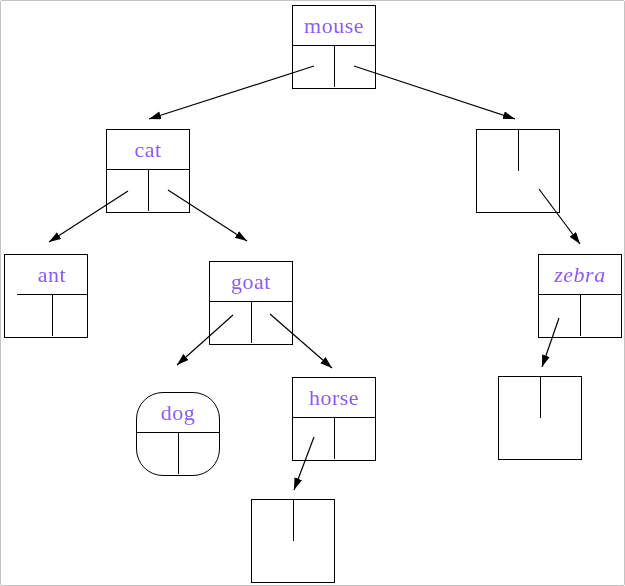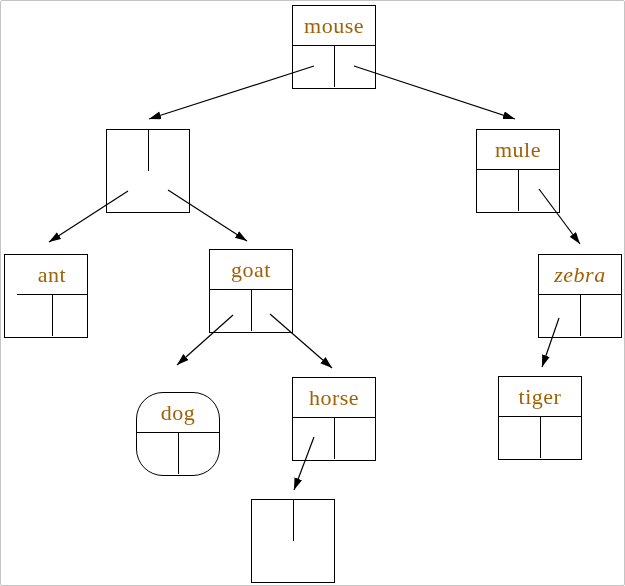--- a/index.html
+++ b/index.html
@@ -23,21 +23,21 @@
     z-index: 1;
   }
   .node .label {
     box-sizing: border-box;
     height: 40px;
     border-bottom: 1.5px solid #000000;
     display: flex;
     align-items: center;
     justify-content: center;
     font-size: 22px;
-    color: #a16207;
+    color: #8b5cf6;
     letter-spacing: 0.5px;
   }
   .node .cells {
     display: flex;
     height: 41px;
   }
   .node .cell { flex: 1; }
   .node .cell.left { border-right: 1.5px solid #000000; }
   svg.edges {
     position: absolute;
@@ -72,40 +72,40 @@
   </svg>
   <div>
       <div class="node" style="left: 291px; top: 4px;">
         <div class="label">mouse</div>
         <div class="cells">
           <div class="cell left"></div>
           <div class="cell right"></div>
         </div>
       </div>
       <div class="node" style="left: 105px; top: 128px;">
+        <div class="label">cat</div>
         <div class="cells">
           <div class="cell left"></div>
           <div class="cell right"></div>
         </div>
       </div>
       <div class="node" style="left: 475px; top: 128px;">
-        <div class="label">mule</div>
         <div class="cells">
           <div class="cell left"></div>
           <div class="cell right"></div>
         </div>
       </div>
       <div class="node" style="left: 3px; top: 253px; padding-left: 12px;">
         <div class="label">ant</div>
         <div class="cells">
           <div class="cell left"></div>
           <div class="cell right"></div>
         </div>
       </div>
-      <div class="node" style="left: 208px; top: 248px;">
+      <div class="node" style="left: 208px; top: 260px;">
         <div class="label">goat</div>
         <div class="cells">
           <div class="cell left"></div>
           <div class="cell right"></div>
         </div>
       </div>
       <div class="node" style="left: 537px; top: 253px; font-style: italic;">
         <div class="label">zebra</div>
         <div class="cells">
           <div class="cell left"></div>
@@ -120,21 +120,20 @@
         </div>
       </div>
       <div class="node" style="left: 291px; top: 376px;">
         <div class="label">horse</div>
         <div class="cells">
           <div class="cell left"></div>
           <div class="cell right"></div>
         </div>
       </div>
       <div class="node" style="left: 497px; top: 375px;">
-        <div class="label">tiger</div>
         <div class="cells">
           <div class="cell left"></div>
           <div class="cell right"></div>
         </div>
       </div>
       <div class="node" style="left: 250px; top: 498px;">
         <div class="cells">
           <div class="cell left"></div>
           <div class="cell right"></div>
         </div>

